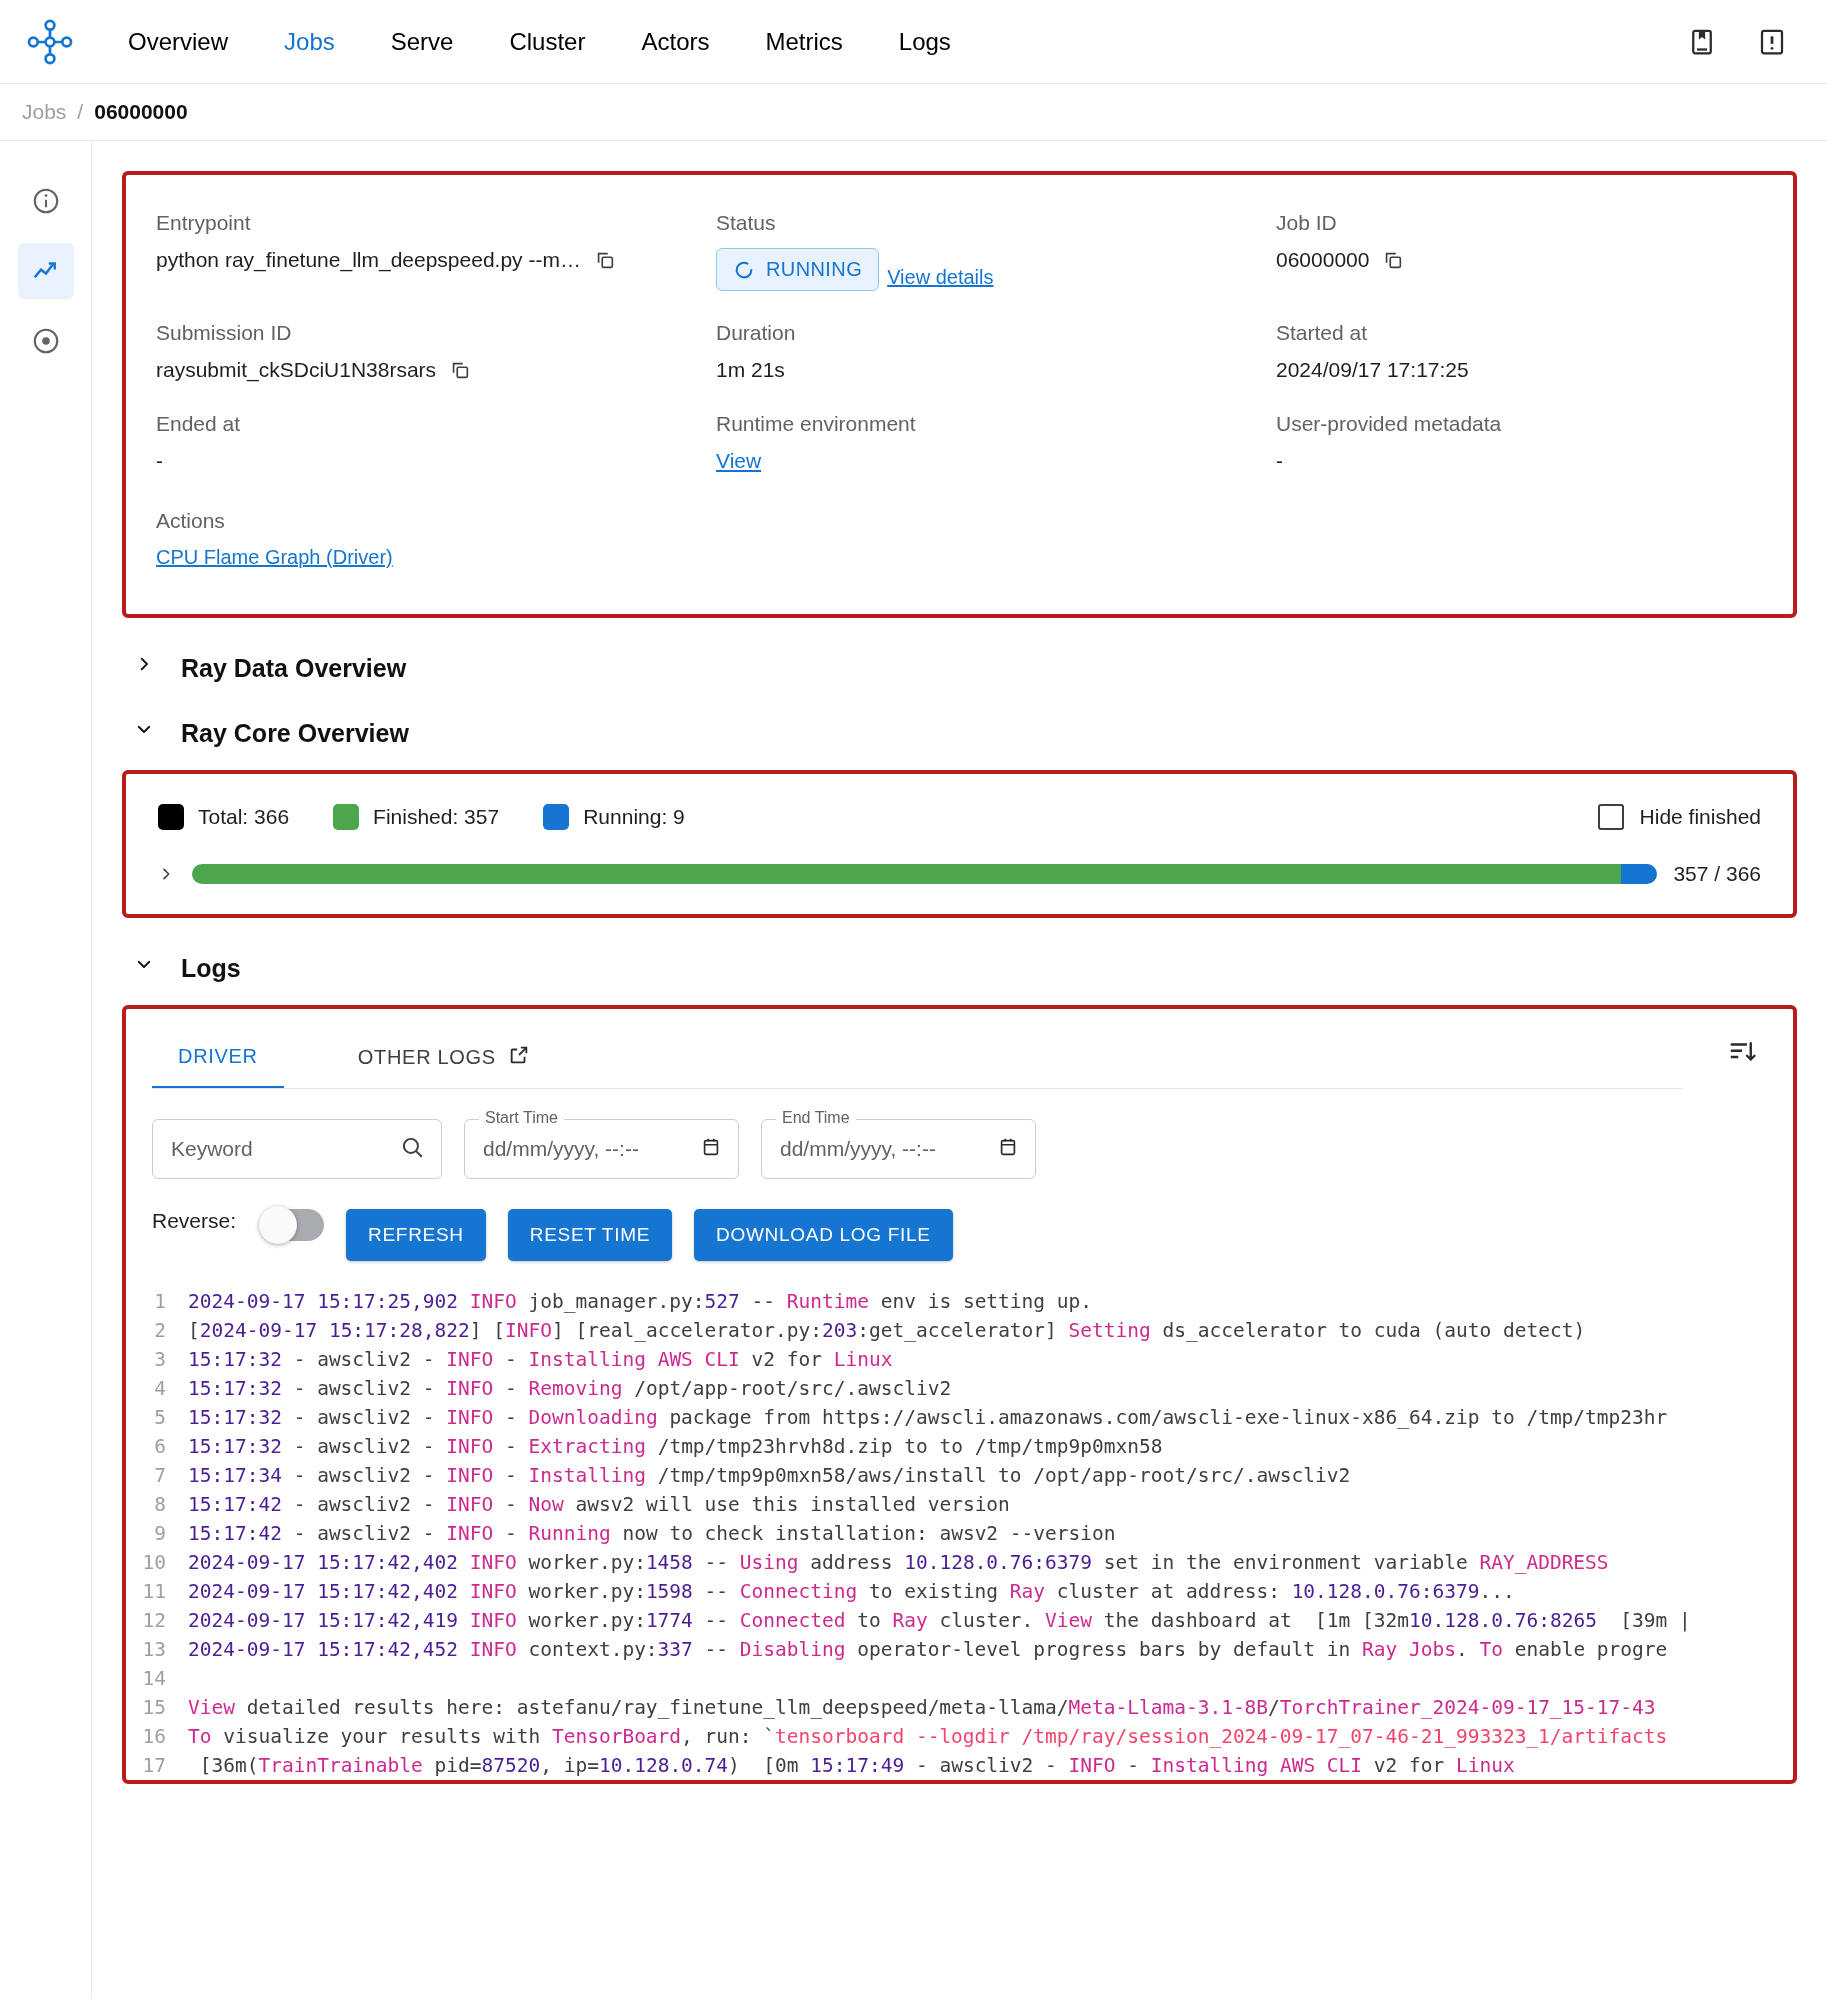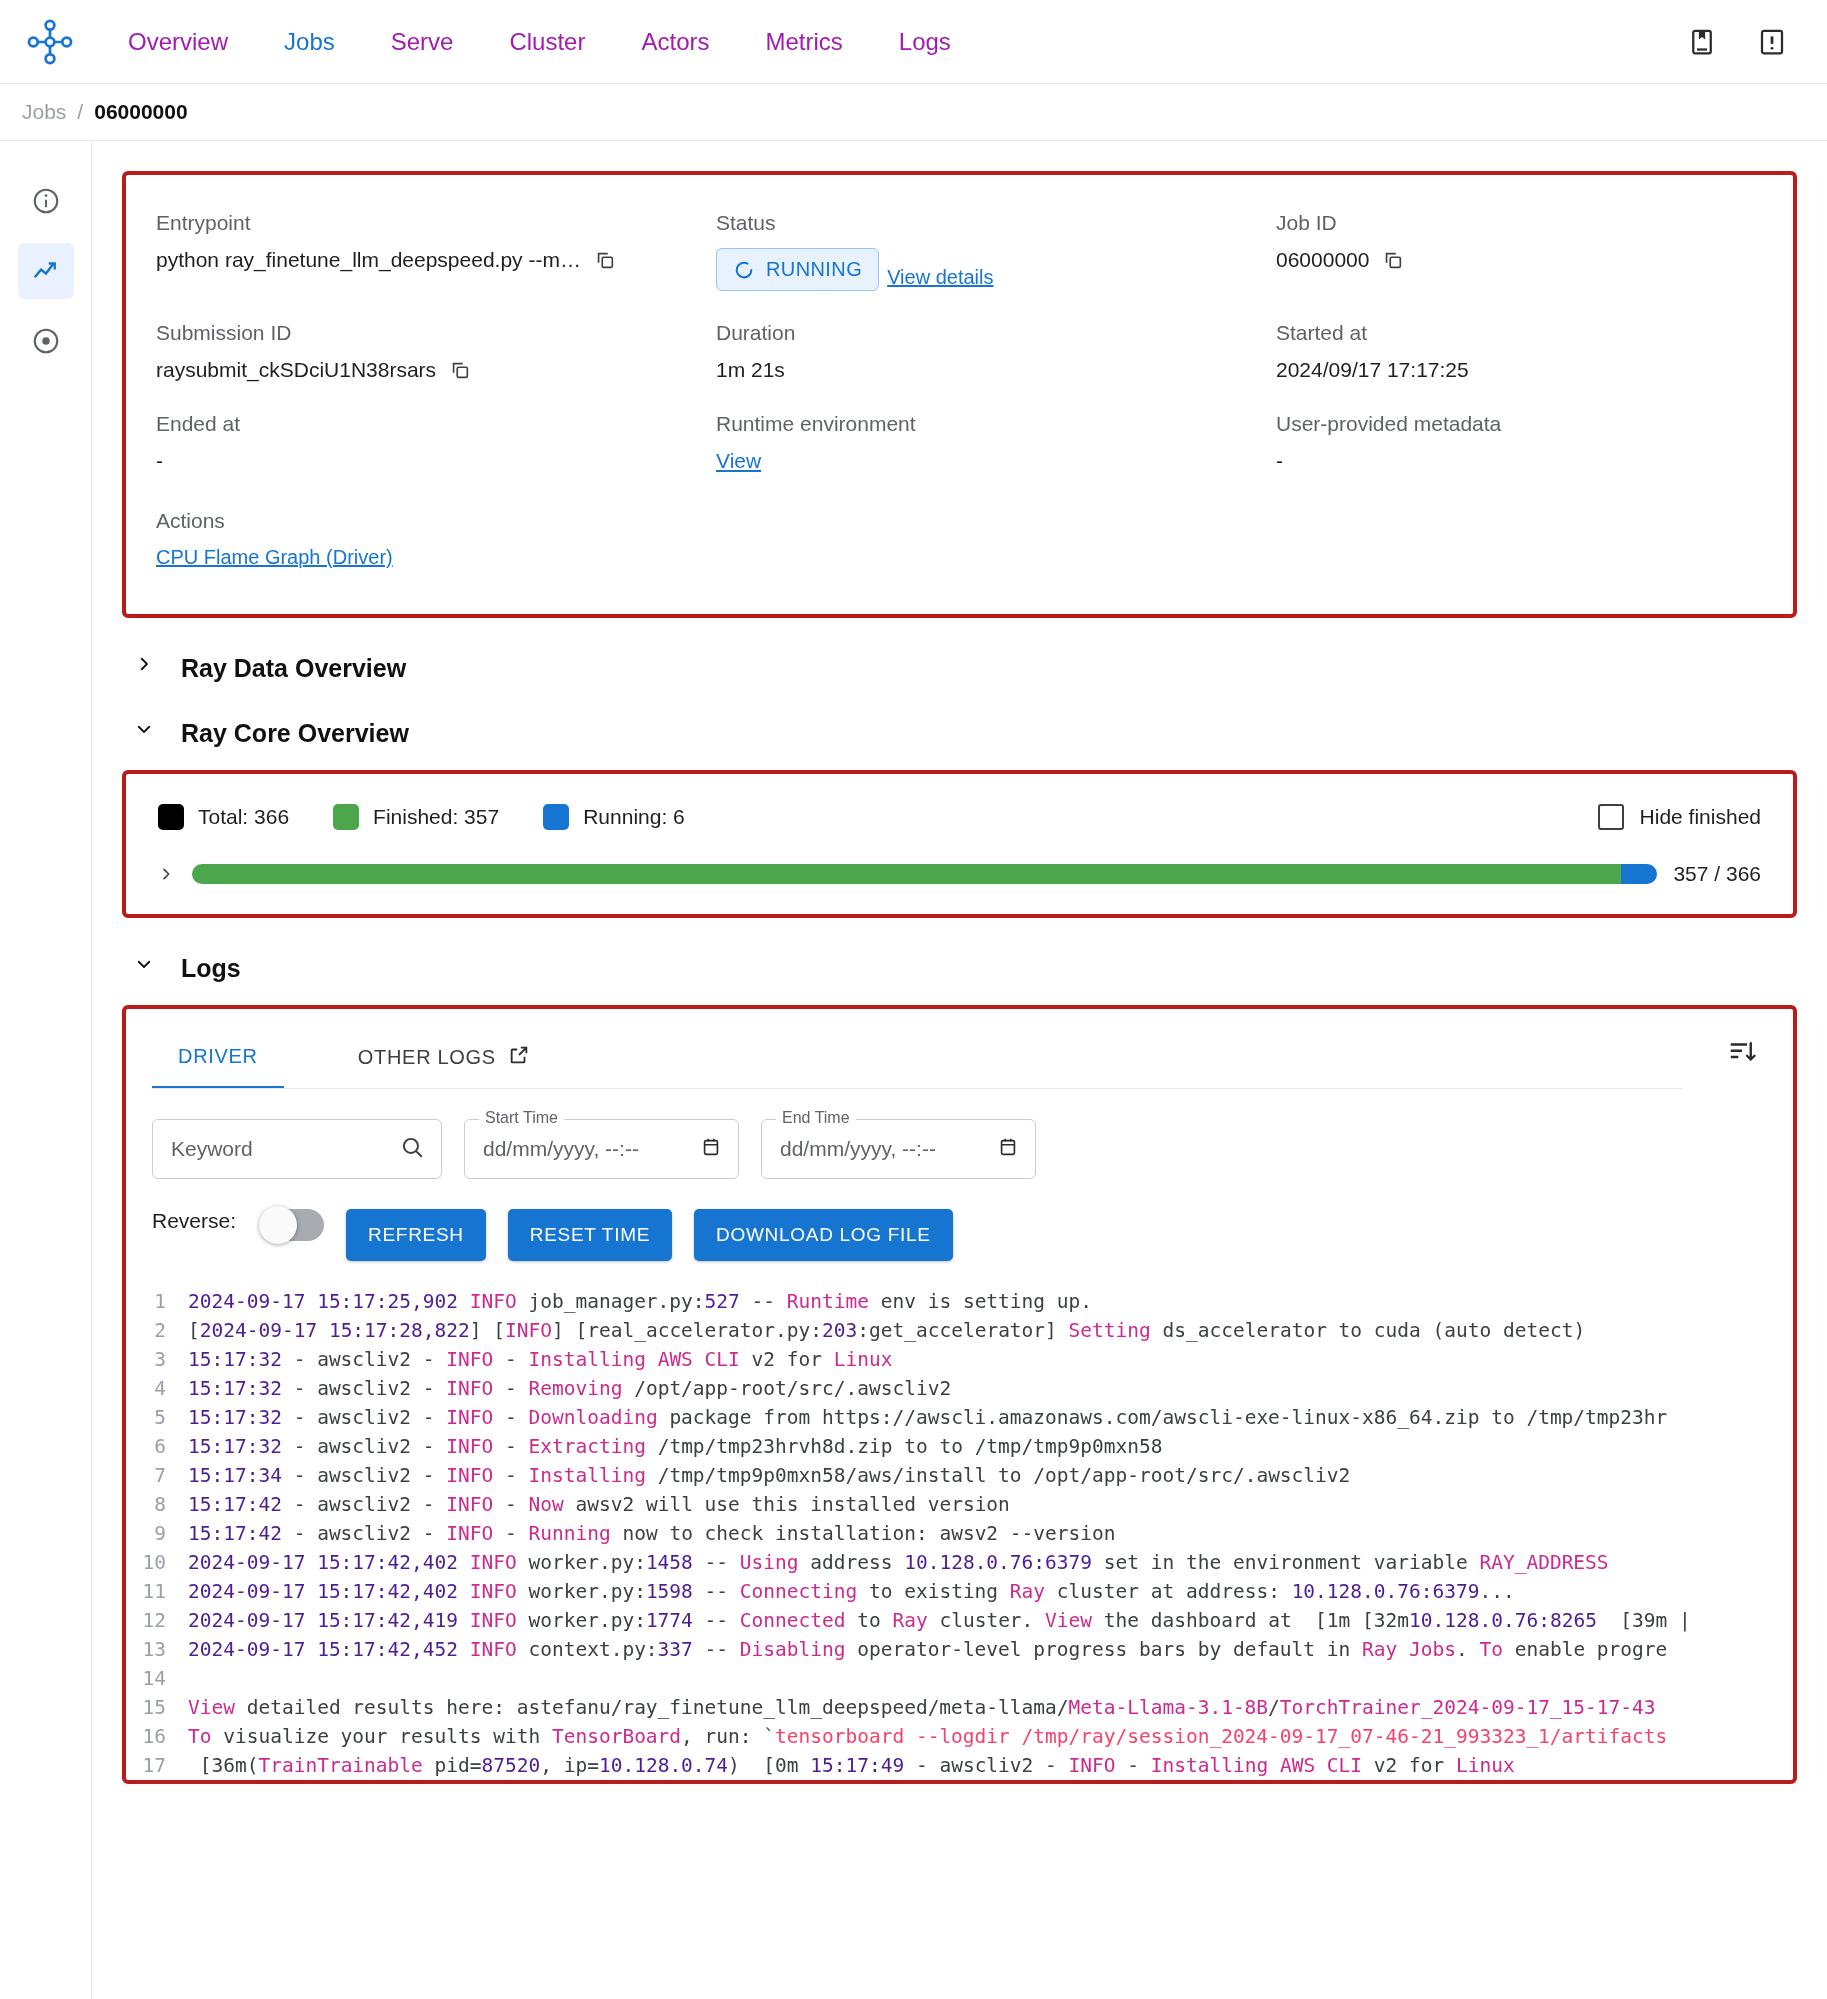--- a/index.html
+++ b/index.html
@@ -16,21 +16,21 @@
   .topnav {
     height: 84px;
     display: flex; align-items: center;
     border-bottom: 1px solid #e3e6ea;
     padding: 0 26px 0 22px;
     background: #fff;
   }
   .logo { width: 56px; height: 56px; flex: 0 0 auto; display:flex; align-items:center; justify-content:center; }
   .navlinks { display: flex; align-items: center; gap: 0px; margin-left: 22px; }
   .navlink {
-    font-size: 24px; color: #a21caf; padding: 10px 28px;
+    font-size: 24px; color: #000000; padding: 10px 28px;
     text-decoration: none; cursor: pointer; white-space: nowrap;
   }
   .navlink.active { color: #1675d1; }
   .nav-spacer { flex: 1 1 auto; }
   .navicons { display: flex; align-items: center; gap: 36px; padding-right: 12px; }
   .navicon { width: 34px; height: 34px; cursor: pointer; display:flex; align-items:center; justify-content:center;}
 
   
   .breadcrumb {
     height: 57px; display: flex; align-items: center;
@@ -367,21 +367,21 @@
         <div class="legend">
           <span class="swatch" style="background:#000000"></span>
           <span class="legend-label">Total: 366</span>
         </div>
         <div class="legend">
           <span class="swatch" style="background:#4ca64c"></span>
           <span class="legend-label">Finished: 357</span>
         </div>
         <div class="legend">
           <span class="swatch" style="background:#1675d1"></span>
-          <span class="legend-label">Running: 6</span>
+          <span class="legend-label">Running: 9</span>
         </div>
         <div class="legend-spacer"></div>
         <div class="hide-finished">
           <span class="checkbox"></span>
           <span class="legend-label">Hide finished</span>
         </div>
       </div>
 
       <div class="bar-row">
         <span class="bar-chev">

